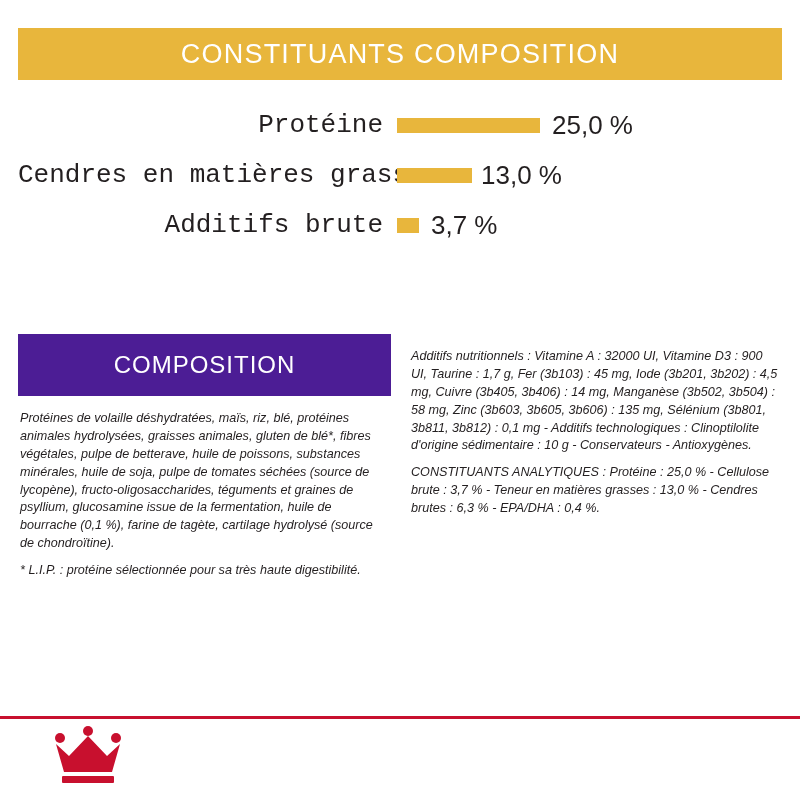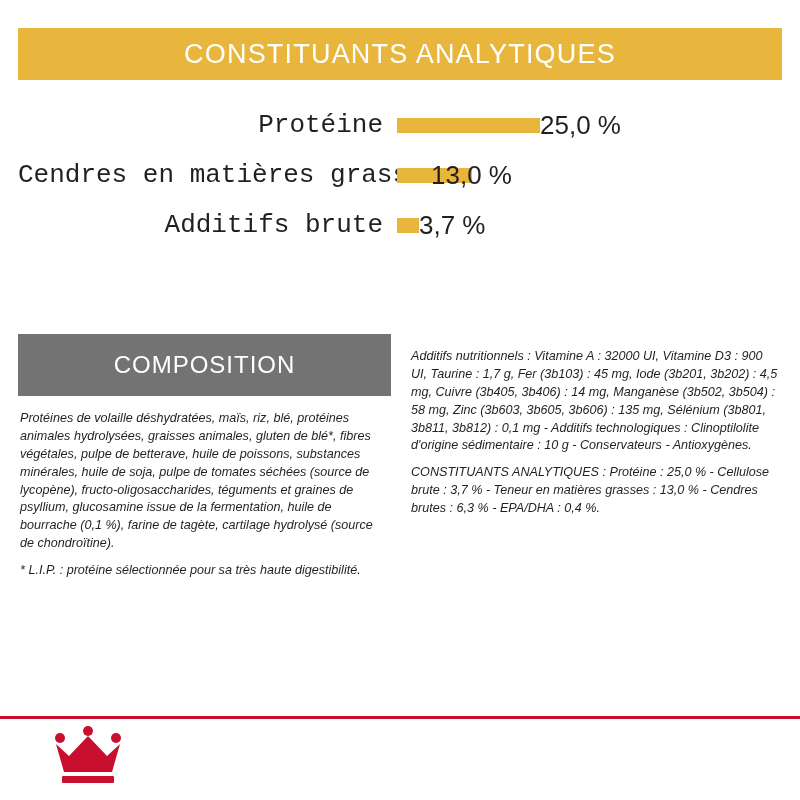--- a/index.html
+++ b/index.html
@@ -62,37 +62,38 @@
   }
   .abar {
     height: 15px;
     background: #e8b63c;
     display: block;
   }
   .arow .avalue {
     font-size: 26px;
     color: #231f20;
     white-space: nowrap;
+    padding-left: 12px;
     text-align: right;
   }
 
   
   .panels {
     position: absolute;
     left: 18px;
     top: 334px;
     width: 764px;
     display: flex;
     gap: 18px;
   }
   .panel {
     width: 373px;
   }
   .panel-head {
-    background: #737373;
+    background: #4c1d95;
     height: 62px;
     display: flex;
     align-items: center;
     justify-content: center;
     color: #ffffff;
   }
   .panel-head .ph-main {
     font-size: 24px;
     letter-spacing: 1px;
   }
@@ -129,39 +130,39 @@
     left: 52px;
     top: 726px;
     width: 72px;
     height: 62px;
   }
 </style>
 </head>
 <body>
 
 <div class="banner">
-  <div class="banner-title">CONSTITUANTS ANALYTIQUES</div>
+  <div class="banner-title">CONSTITUANTS COMPOSITION</div>
 </div>
 
 <div class="analytics">
 
   <div class="arow">
     <div class="alabel">Protéine</div>
     <div class="abarwrap">
       <span class="abar" style="width:143px"></span>
     </div>
     <div class="avalue" style="margin-left:143px">25,0 %</div>
   </div>
 
   <div class="arow">
     <div class="alabel">Cendres en matières grasses</div>
     <div class="abarwrap">
       <span class="abar" style="width:75px"></span>
     </div>
-    <div class="avalue" style="margin-left:34px">13,0 %</div>
+    <div class="avalue" style="margin-left:72px">13,0 %</div>
   </div>
 
 
   <div class="arow">
     <div class="alabel">Additifs brute</div>
     <div class="abarwrap">
       <span class="abar" style="width:22px"></span>
     </div>
     <div class="avalue" style="margin-left:22px">3,7 %</div>
   </div>

